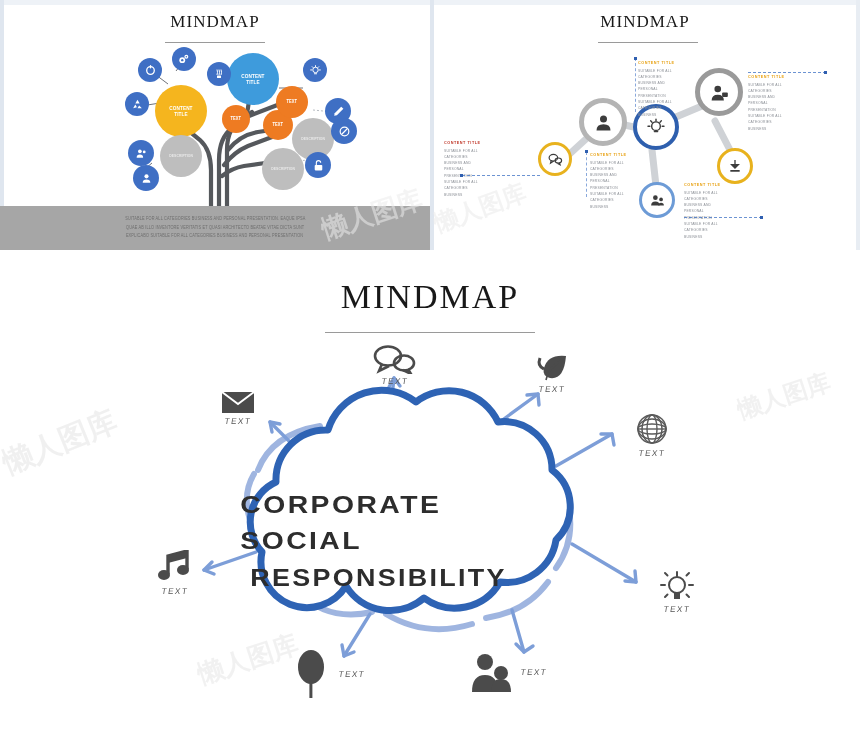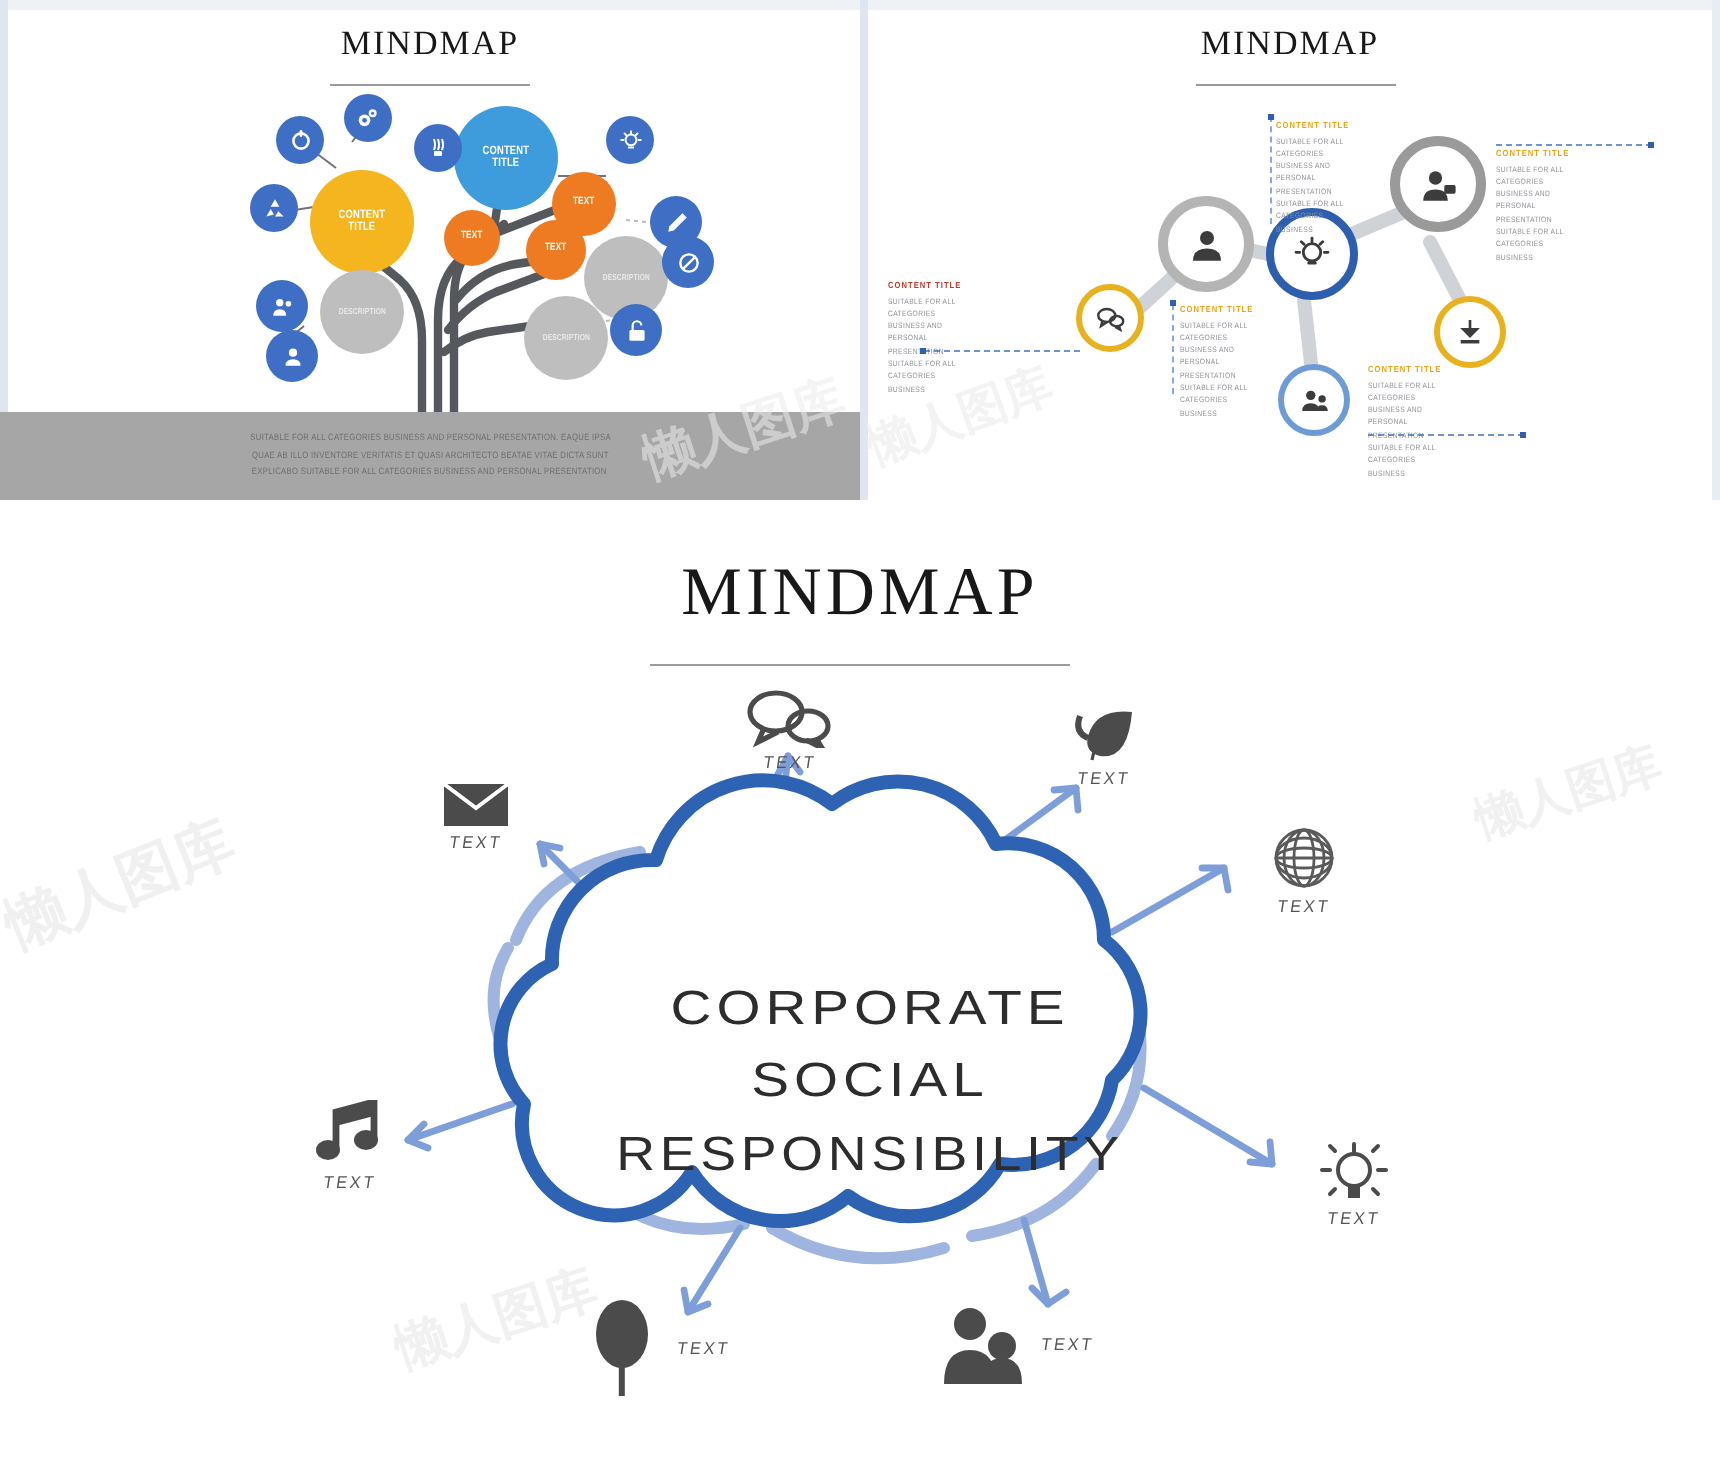--- a/index.html
+++ b/index.html
@@ -55,22 +55,22 @@
               margin-bottom:2.5px; }
   .tb-body { font-size:3.9px; color:#8b8f96; line-height:1.62; letter-spacing:.06em;
              transform:scaleX(.86); transform-origin:left center; white-space:pre-line; }
   .dashline { position:absolute; border-top:1px dashed #3b6fc4; opacity:.75; }
   .dashvert { position:absolute; border-left:1px dashed #3b6fc4; opacity:.6; }
   .dotmark { position:absolute; width:3px; height:3px; background:#2f5fb0; }
 
   
   #p3 { left:0; top:252px; width:860px; height:481px; }
   #p3 .cloud-text {
-    position:absolute; text-align:center; color:#2d2d2d;
-    font-family:"Liberation Sans", sans-serif; font-weight:400;
+    position:absolute; color:#2d2d2d;
+    font-family:"Liberation Sans", sans-serif; font-weight:700;
     letter-spacing:.13em; line-height:1.52;
   }
   #p3 .cloud-text .l1 { font-size:24px; transform:scaleX(1.18); display:block; }
   #p3 .cloud-text .l2 { font-size:24px; transform:scaleX(1.18); display:block; }
   #p3 .cloud-text .l3 { font-size:24px; transform:scaleX(1.12); display:block; }
   .spoke { position:absolute; text-align:center; }
   .spoke .cap { font-size:8.5px; color:#555; letter-spacing:.18em;
                 transform:scaleX(.95) skewX(-9deg); display:block; margin-top:2px; }
 
   

